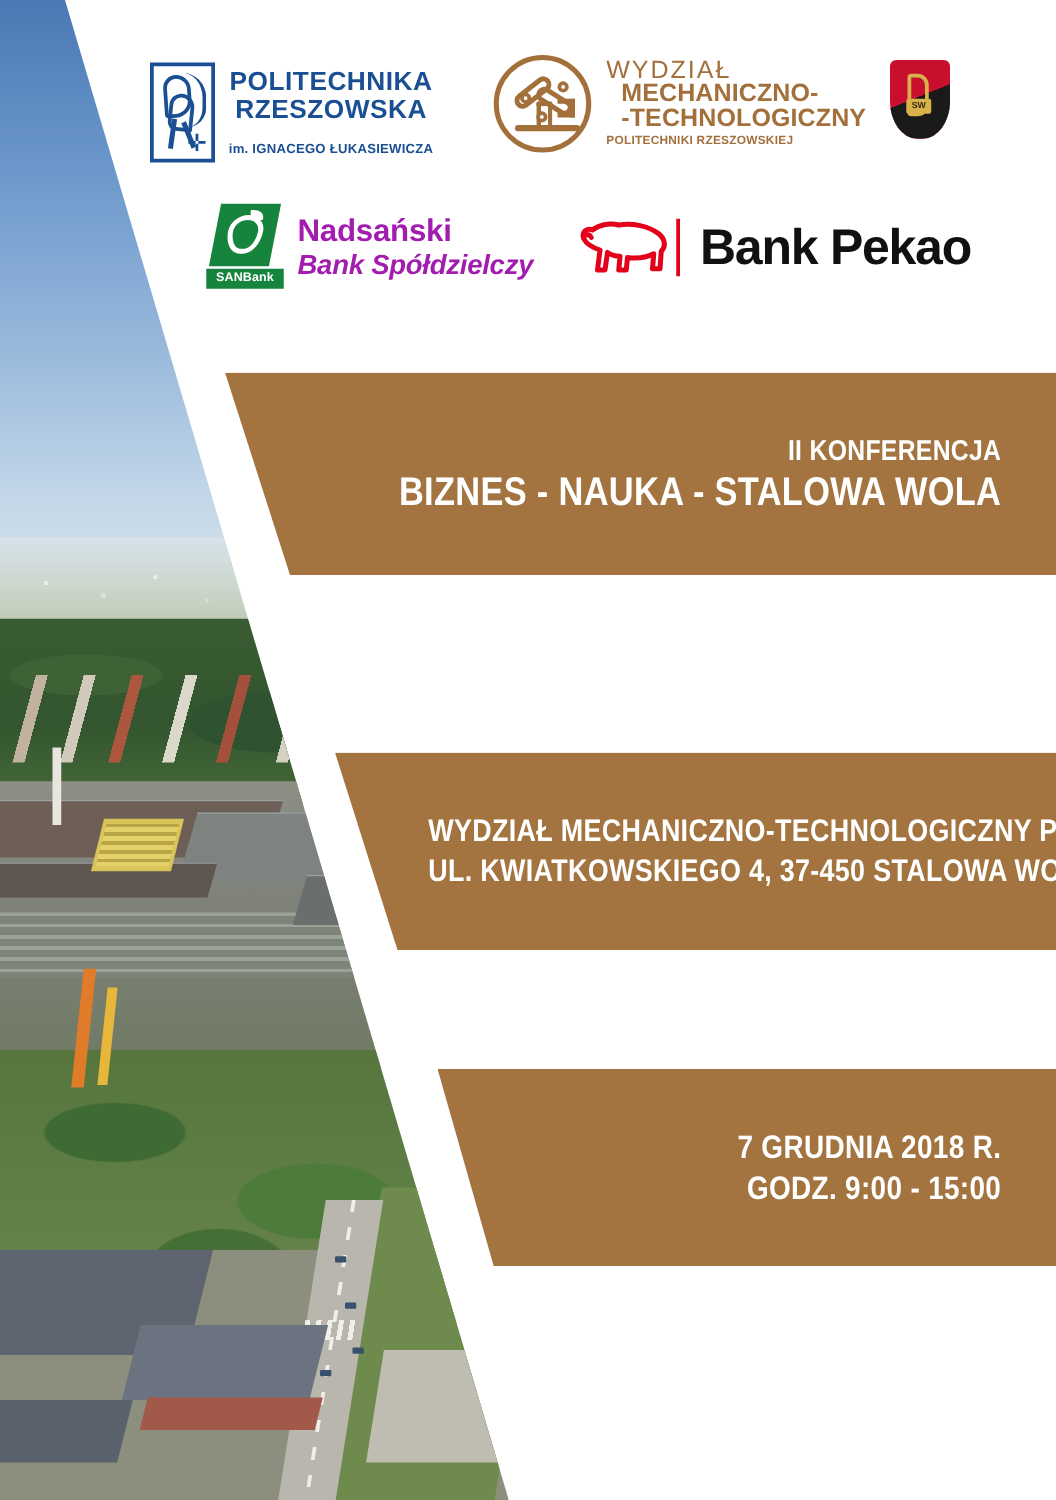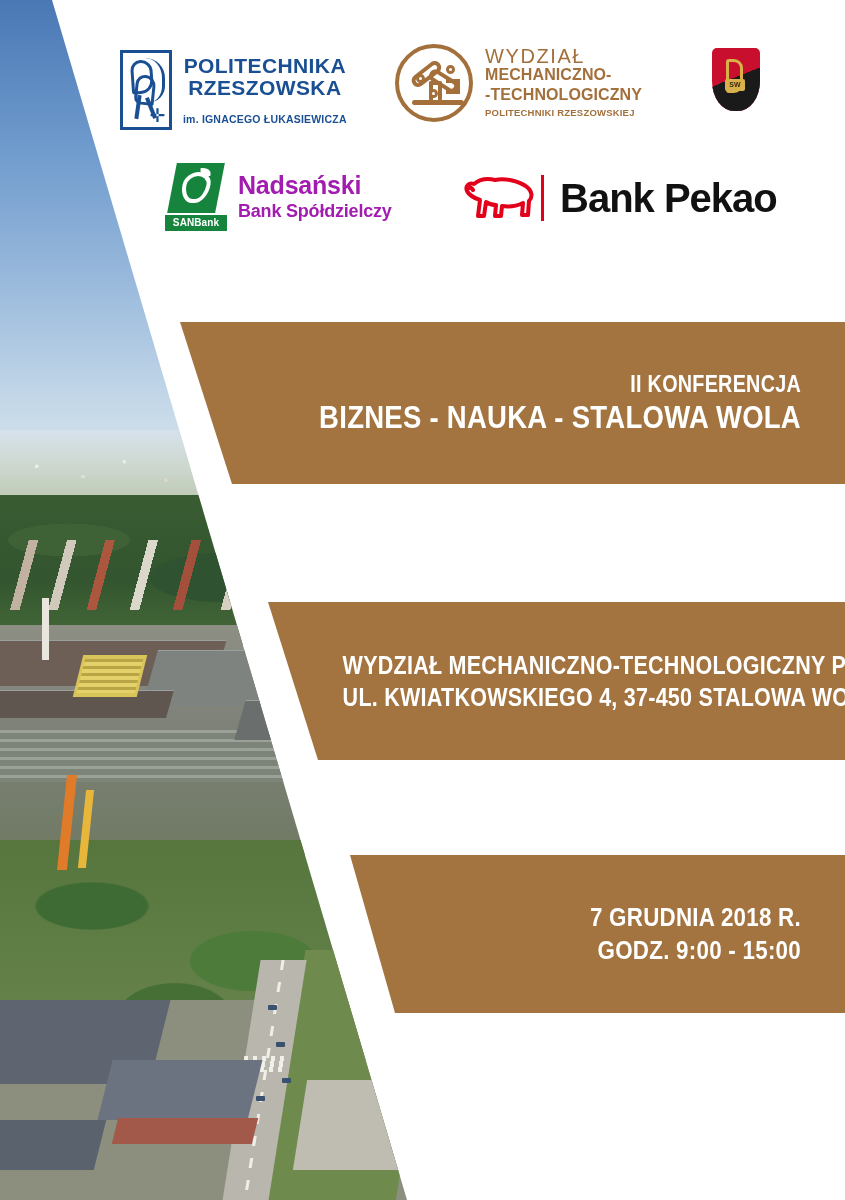--- a/index.html
+++ b/index.html
@@ -150,21 +150,21 @@
   #logo-wmt{ left:275px; top:2px; }
   .wmt-mark{ width:78px; height:78px; border:4px solid #a3703c; border-radius:50%; position:relative; flex:0 0 auto; }
   .wmt-base{ position:absolute; left:13px; bottom:13px; width:52px; height:5px; background:#a3703c; border-radius:3px; }
   .wmt-col{ position:absolute; left:30px; bottom:17px; width:13px; height:20px; border:4px solid #a3703c; border-bottom:none; border-radius:2px; }
   .wmt-arm1{ position:absolute; left:14px; top:30px; width:34px; height:13px; border:4px solid #a3703c; border-radius:7px; transform:rotate(-38deg); transform-origin:left center; }
   .wmt-arm2{ position:absolute; left:31px; top:18px; width:32px; height:13px; border:4px solid #a3703c; border-radius:7px; transform:rotate(32deg); transform-origin:left center; }
   .wmt-jt{ position:absolute; width:9px; height:9px; border:3px solid #a3703c; border-radius:50%; background:#fff; }
   .wmt-grip{ position:absolute; right:9px; top:31px; width:14px; height:15px; border:4px solid #a3703c; border-left:none; }
   .wmt-text{ margin-left:12px; color:#a3703c; }
   .wmt-l1{ font-size:20px; letter-spacing:1.6px; line-height:17px; }
-  .wmt-l2,.wmt-l3{ font-weight:bold; font-size:16px; letter-spacing:.1px; line-height:20px; }
+  .wmt-l2,.wmt-l3{ font-weight:bold; font-size:20px; letter-spacing:.1px; line-height:20px;margin-left:12px; }
   .wmt-l4{ font-weight:bold; font-size:9.5px; letter-spacing:.2px; margin-top:2px; }
 
   
   #logo-shield{ left:592px; top:6px; }
   .shield{ position:relative; width:48px; height:63px; }
   .shield-body{
     position:absolute; inset:0; background:#c8102e;
     border-radius:5px 5px 22px 22px / 5px 5px 30px 30px;
     overflow:hidden;
   }
@@ -197,42 +197,42 @@
   .nsb-apple:after{
     content:""; position:absolute; left:11px; top:-8px; width:11px; height:8px;
     background:#ffffff; border-radius:0 80% 0 80%;
   }
   .nsb-sanbank{
     position:absolute; left:0; bottom:0; width:62px; height:16px; background:#17843d;
     color:#fff; font-size:10px; font-weight:bold; text-align:center; line-height:16px; letter-spacing:.1px;
   }
   .nsb-text{ margin-left:11px; color:#a21caf; }
   .nsb-l1{ font-weight:bold; font-size:25px; line-height:28px; letter-spacing:-.2px; }
-  .nsb-l2{ font-weight:bold; font-size:18px; line-height:25px; letter-spacing:-.2px; }
+  .nsb-l2{ font-weight:bold; font-size:22px; line-height:25px; letter-spacing:-.2px;font-style:italic; }
 
   
   #logo-pekao{ left:296px; top:12px; }
   .pekao-bison{ position:relative; width:74px; height:46px; flex:0 0 auto; }
   .pekao-bison svg{ display:block; }
   .pekao-div{ width:3px; height:46px; background:#e2001a; margin:0 16px 0 6px; flex:0 0 auto; }
   .pekao-text{ color:#111111; font-size:40px; font-weight:bold; letter-spacing:-1px; line-height:44px; }
 
   
   .banner{
     position:absolute; background:#a3743f; color:#ffffff;
     display:flex; flex-direction:column; justify-content:center;
     padding-right:44px; text-align:right;
   }
   .banner .line{
     font-weight:bold; letter-spacing:.3px; white-space:nowrap;
     transform:scaleX(.86); transform-origin:right center;
   }
 
   #banner-conference{
-    left:180px; top:322px; width:665px; height:162px;
+    left:180px; top:298px; width:665px; height:162px;
     -webkit-clip-path: polygon(0 0, 100% 0, 100% 100%, 52px 100%);
     clip-path: polygon(0 0, 100% 0, 100% 100%, 52px 100%);
   }
   #banner-conference .l1{ font-size:23px; line-height:28px; }
   #banner-conference .l2{ font-size:32px; line-height:38px; }
 
   #banner-venue{
     left:268px; top:602px; width:577px; height:158px;
     -webkit-clip-path: polygon(0 0, 100% 0, 100% 100%, 50px 100%);
     clip-path: polygon(0 0, 100% 0, 100% 100%, 50px 100%);

